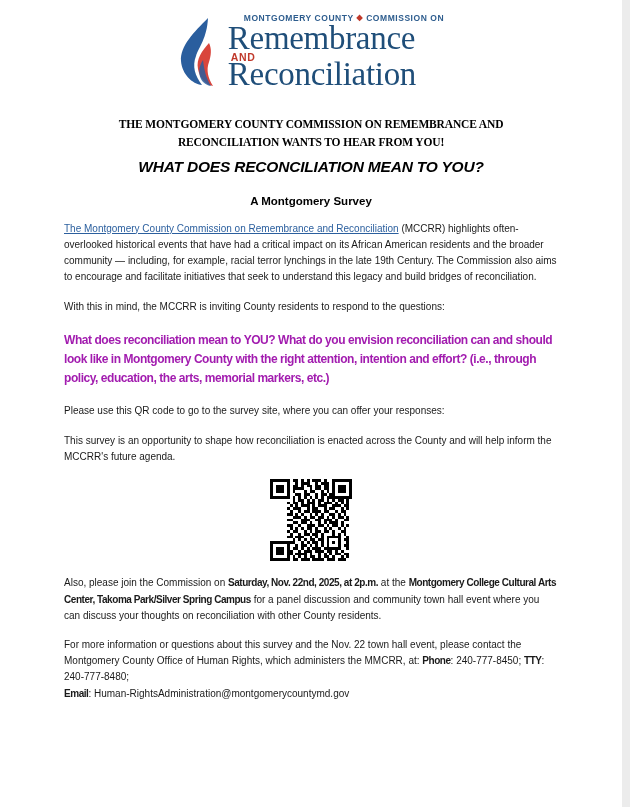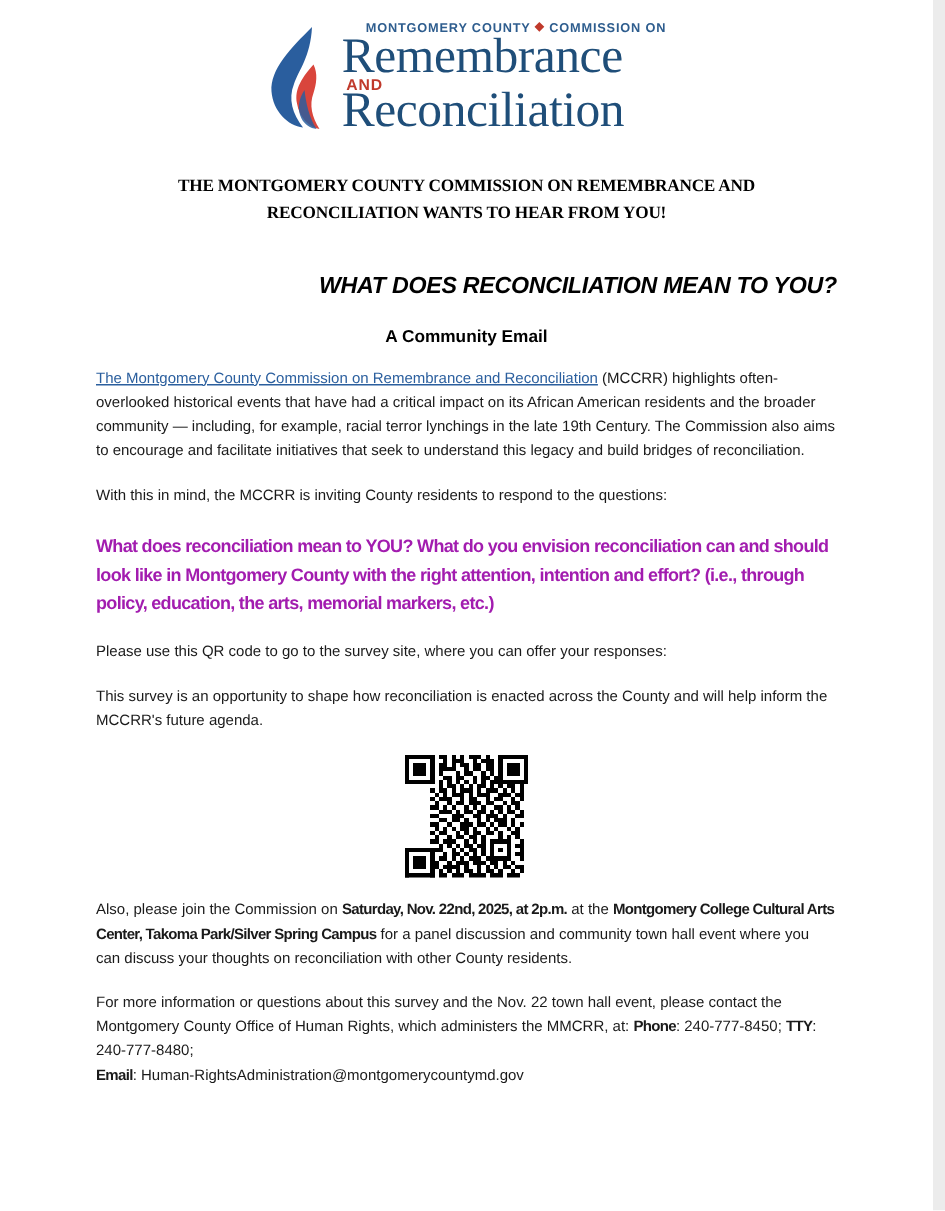--- a/index.html
+++ b/index.html
@@ -105,26 +105,26 @@
   .hdr-line {
     text-align: center;
     font-size: 11.5px;
     font-weight: 700;
     color: #000;
     letter-spacing: -0.15px;
     line-height: 1.55;
   }
   .hdr-block { margin-top: 28px; font-family: Liberation Serif, serif; }
   .hdr-q {
-    text-align: right;
+    text-align: center;
     font-size: 15.5px;
     font-weight: 700;
     font-style: italic;
     letter-spacing: -0.2px;
-    margin-top: 30px;
+    margin-top: 6px;
     color: #000;
   }
   .hdr-sub {
     text-align: center;
     font-size: 11.5px;
     font-weight: 700;
     margin-top: 19px;
     color: #000;
   }
 
@@ -192,21 +192,21 @@
     </div>
   </div>
 
   <div class="content">
 
     <div class="hdr-block">
       <div class="hdr-line">THE MONTGOMERY COUNTY COMMISSION ON REMEMBRANCE AND</div>
       <div class="hdr-line">RECONCILIATION WANTS TO HEAR FROM YOU!</div>
     </div>
     <div class="hdr-q">WHAT DOES RECONCILIATION MEAN TO YOU?</div>
-    <div class="hdr-sub">A Community Email</div>
+    <div class="hdr-sub">A Montgomery Survey</div>
 
     <p class="para">
       <a class="link" href="#">The Montgomery County Commission on Remembrance and Reconciliation</a><span> (MCCRR) highlights often-overlooked historical events that have had a critical impact on its African American residents and the broader community — including, for example, racial terror lynchings in the late 19th Century. The Commission also aims to encourage and facilitate initiatives that seek to understand this legacy and build bridges of reconciliation.</span>
     </p>
 
     <p class="para">With this in mind, the MCCRR is inviting County residents to respond to the questions:</p>
 
     <p class="bold-para">What does reconciliation mean to YOU? What do you envision reconciliation can and should look like in Montgomery County with the right attention, intention and effort? (i.e., through policy, education, the arts, memorial markers, etc.)</p>
 
     <p class="para">Please use this QR code to go to the survey site, where you can offer your responses:</p>

